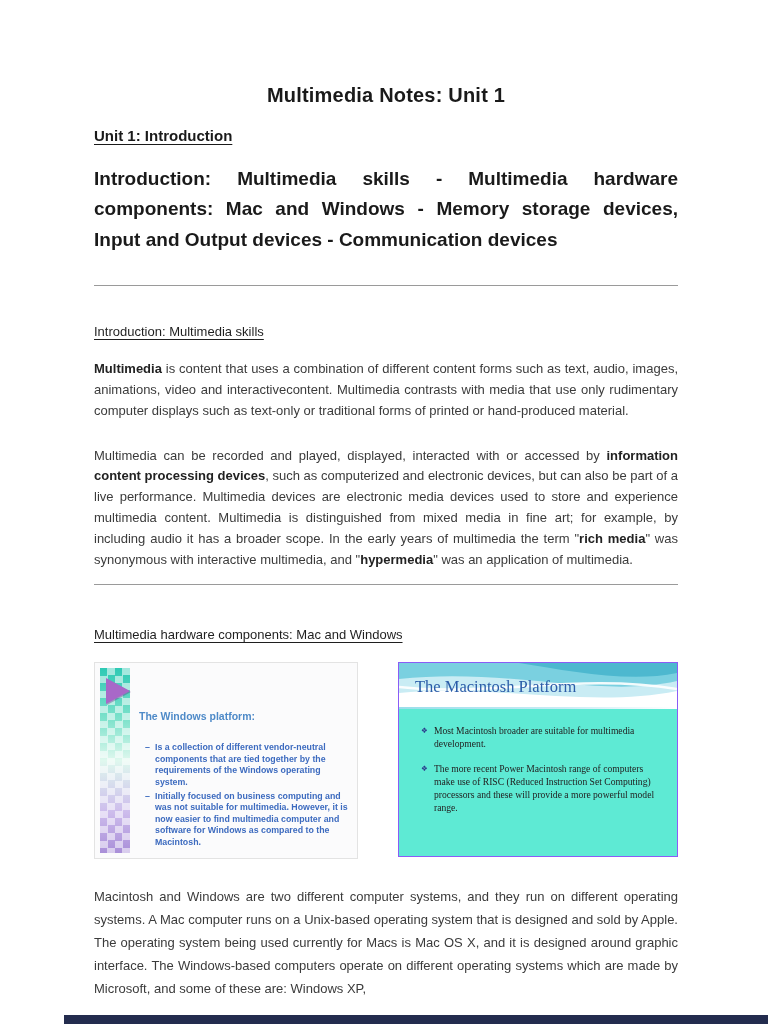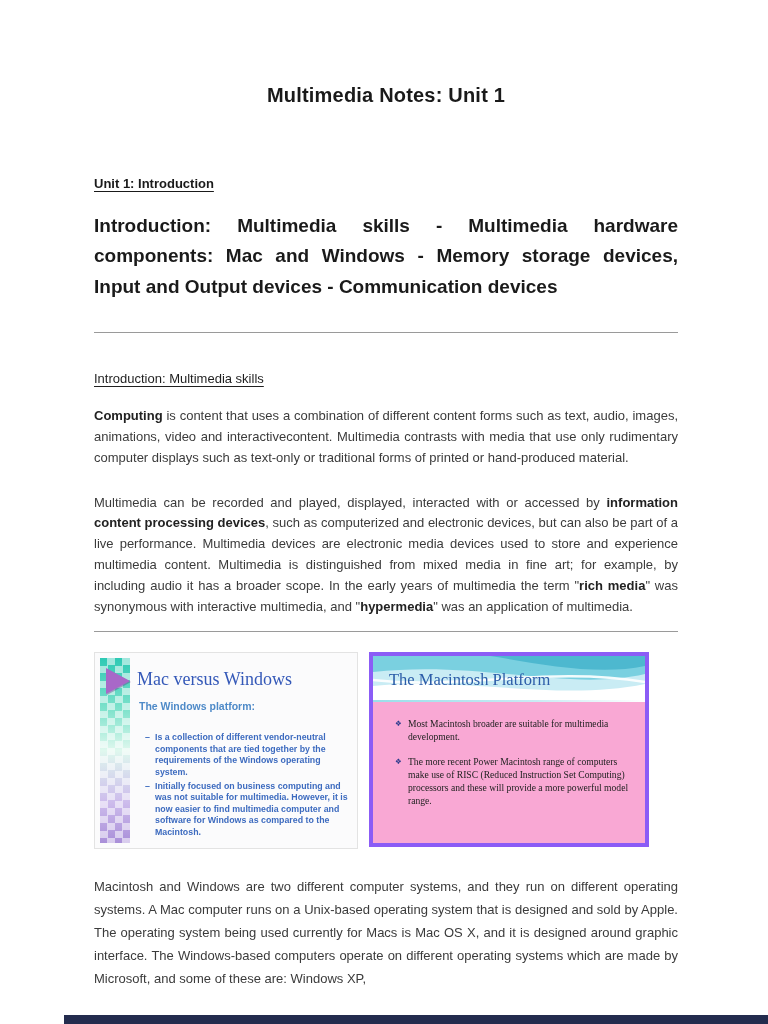--- a/index.html
+++ b/index.html
@@ -19,22 +19,22 @@
   }
   .doc-title {
     margin-top: 84px;
     text-align: center;
     font-size: 20px;
     font-weight: bold;
     color: #1a1a1a;
     letter-spacing: 0.2px;
   }
   .unit-heading {
-    margin-top: 69px;
-    font-size: 13px;
+    margin-top: 20px;
+    font-size: 15px;
     font-weight: bold;
     color: #1a1a1a;
     text-decoration: underline;
     text-underline-offset: 3px;
   }
   .syllabus {
     margin-top: 20px;
     font-size: 19px;
     font-weight: bold;
     color: #1a1a1a;
@@ -129,22 +129,23 @@
     text-align: left;
   }
   .slide-bullet .dash {
     flex: 0 0 10px;
     color: #3d6bbf;
   }
   
   .slide-right {
     width: 280px;
     height: 195px;
-    background: #f9a8d4;
-    border: 4px solid #8b5cf6;
+    background: #5eead4;
+    border: 1px solid #8b5cf6;
+    margin-left: 29px;
   }
   .wave-band { display: block; width: 100%; height: 46px; }
   .slide-right-title {
     position: absolute;
     left: 16px; top: 14px;
     font-family: "Liberation Serif", serif;
     font-size: 16.5px;
     color: #2b5ca8;
   }
   .title-underline {
@@ -188,33 +189,33 @@
     <h1 class="doc-title">Multimedia Notes: Unit 1</h1>
 
     <h2 class="unit-heading">Unit 1: Introduction</h2>
 
     <p class="syllabus">Introduction: Multimedia skills - Multimedia hardware components: Mac and Windows - Memory storage devices, Input and Output devices - Communication devices</p>
 
     <hr class="rule">
 
     <h3 class="section-heading">Introduction: Multimedia skills</h3>
 
-    <p class="body-para"><b>Computing</b><span> is content that uses a combination of different content forms such as text, audio, images, animations, video and interactivecontent. Multimedia contrasts with media that use only rudimentary computer displays such as text-only or traditional forms of printed or hand-produced material.</span></p>
+    <p class="body-para"><b>Multimedia</b><span> is content that uses a combination of different content forms such as text, audio, images, animations, video and interactivecontent. Multimedia contrasts with media that use only rudimentary computer displays such as text-only or traditional forms of printed or hand-produced material.</span></p>
 
     <p class="body-para para-2"><span>Multimedia can be recorded and played, displayed, interacted with or accessed by </span><b>information content processing devices</b><span>, such as computerized and electronic devices, but can also be part of a live performance. Multimedia devices are electronic media devices used to store and experience multimedia content. Multimedia is distinguished from mixed media in fine art; for example, by including audio it has a broader scope. In the early years of multimedia the term "</span><b>rich media</b><span>" was synonymous with interactive multimedia, and "</span><b>hypermedia</b><span>" was an application of multimedia.</span></p>
 
     <hr class="rule rule-2">
 
+    <h3 class="section-heading" style="margin-top:42px;">Multimedia hardware components: Mac and Windows</h3>
 
     <div class="slides-row">
 
       <div class="slide slide-left">
         <div class="strip"></div>
         <div class="triangle"></div>
-        <div class="slide-left-title">Mac versus Windows</div>
         <div class="slide-left-body">
           <div class="slide-left-subtitle">The Windows platform:</div>
           <div class="slide-bullet">
             <span class="dash">–</span>
             <span>Is a collection of different vendor-neutral components that are tied together by the requirements of the Windows operating system.</span>
           </div>
           <div class="slide-bullet">
             <span class="dash">–</span>
             <span>Initially focused on business computing and was not suitable for multimedia. However, it is now easier to find multimedia computer and software for Windows as compared to the Macintosh.</span>
           </div>

